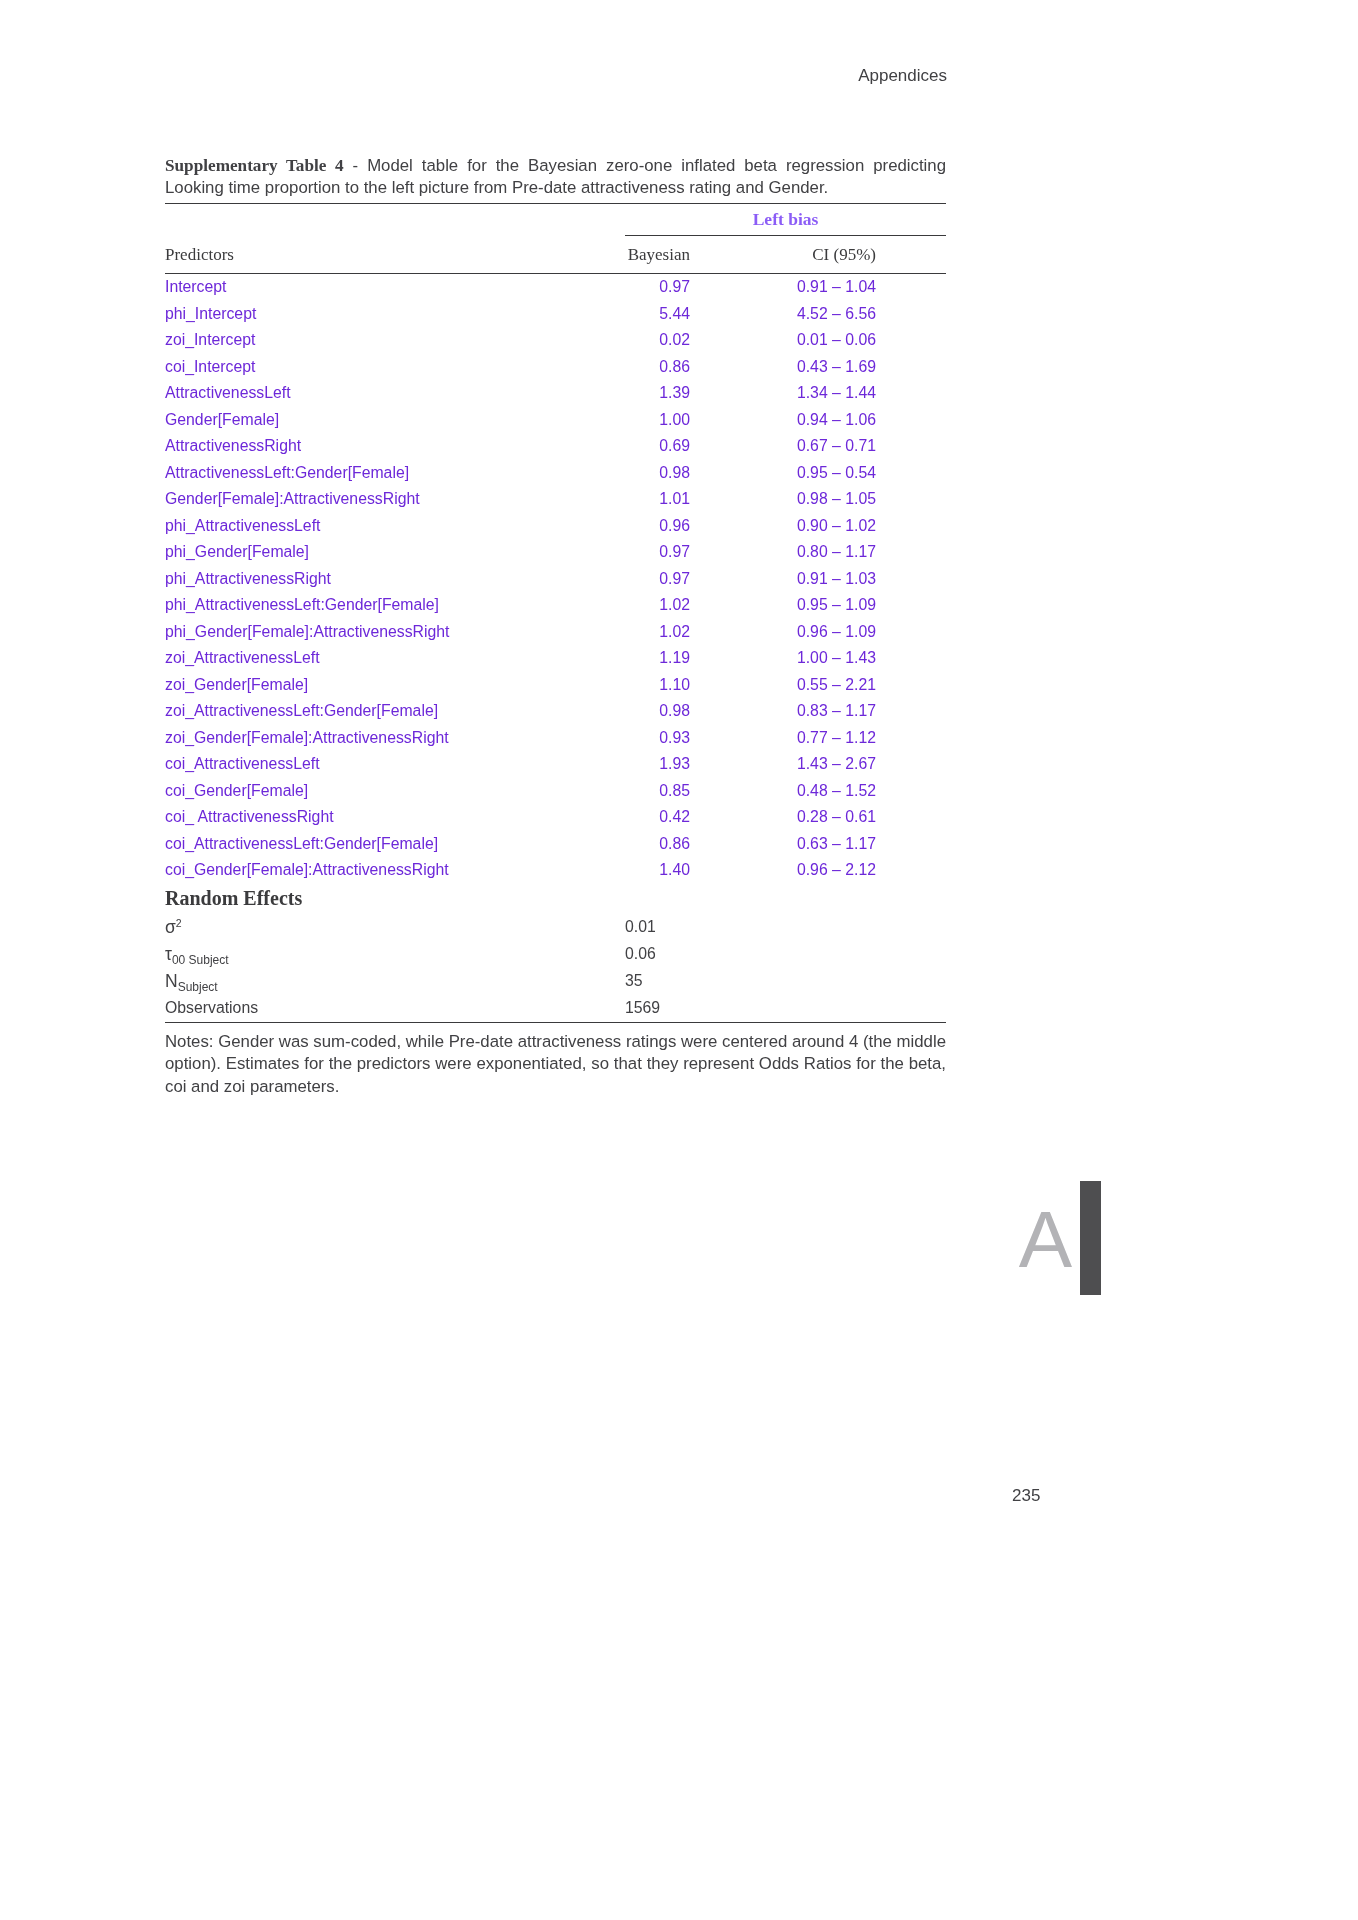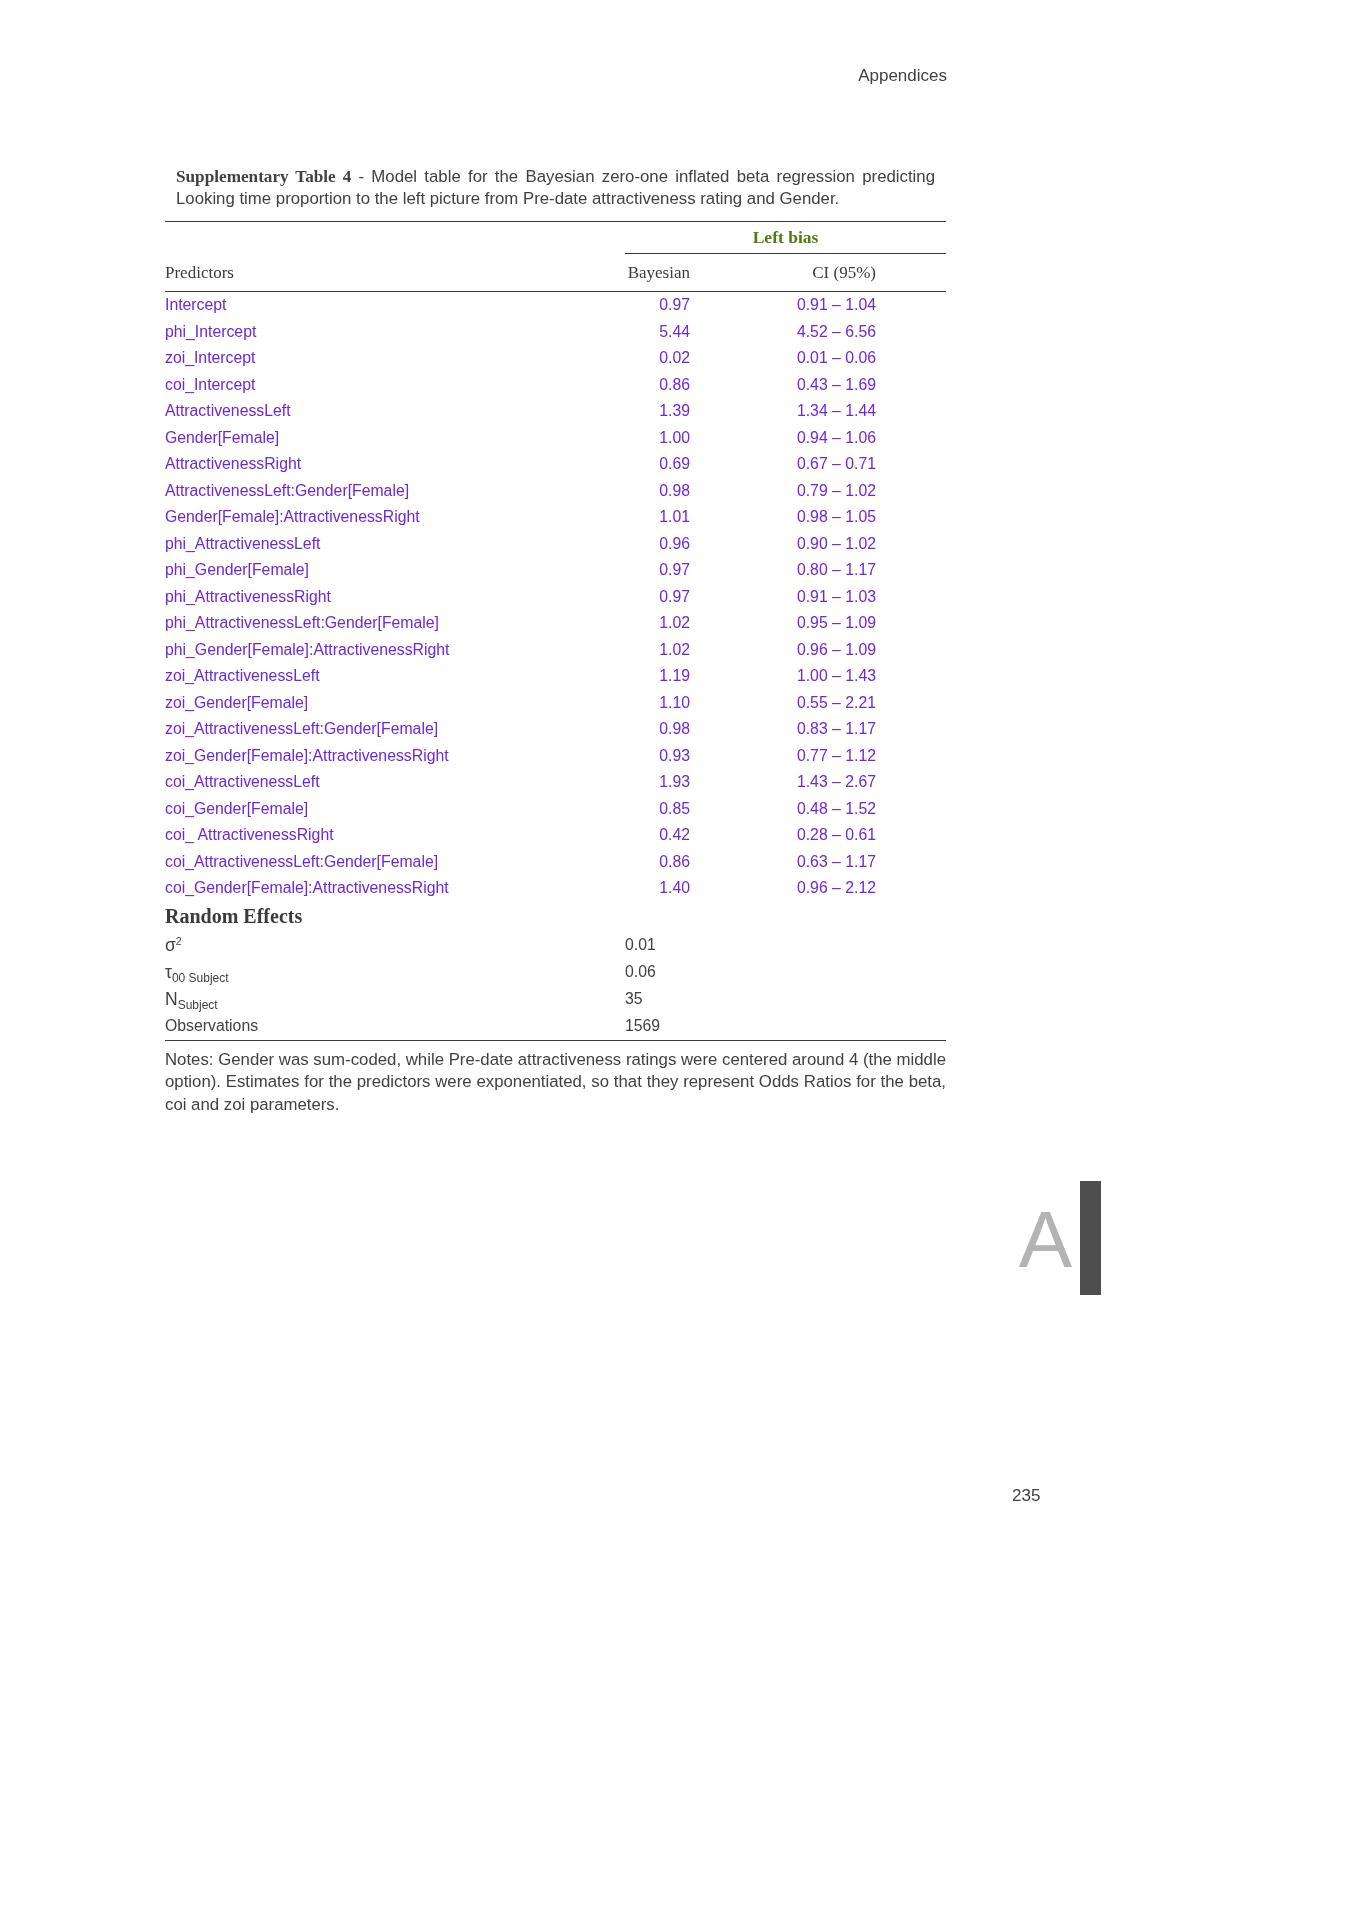--- a/index.html
+++ b/index.html
@@ -13,38 +13,38 @@
   .page { position: absolute; inset: 0; overflow: hidden; }
 
   .appendices {
     position: absolute; top: 66px; right: 411px;
     font-size: 17px; color: #414144;
   }
 
   .content { position: absolute; left: 165px; top: 155px; width: 781px; }
 
   .tbl-title {
-    margin: 11px;
+    margin: 0;
     font-size: 16.8px; line-height: 22px;
     text-align: justify; color: #414144;
   }
   .title-lead {
     font-family: "Liberation Serif", "DejaVu Serif", serif;
     font-weight: 700; font-size: 17.2px;
   }
 
   .rule { border: none; border-top: 1.6px solid #3a3a3c; margin: 0; height: 0; }
   .rule-top { margin-top: 4px; }
 
   .group-row { position: relative; height: 32px; }
   .group-label {
     position: absolute; left: 460px; width: 321px; top: 5px;
     text-align: center;
     font-family: "Liberation Serif", "DejaVu Serif", serif;
-    font-weight: 700; font-size: 17.5px; color: #4d7c0f;
+    font-weight: 700; font-size: 17.5px; color: #8b5cf6;
   }
   .group-rule {
     position: absolute; left: 460px; width: 321px; bottom: 0;
     border-top: 1.4px solid #3a3a3c;
   }
 
   .head-row {
     display: grid; grid-template-columns: 355px 170px 256px;
     height: 37px; align-items: center;
     font-family: "Liberation Serif", "DejaVu Serif", serif;
@@ -158,21 +158,21 @@
         <div class="td-ci">0.94 – 1.06</div>
       </div>
         <div class="tr">
         <div class="td-pred">AttractivenessRight</div>
         <div class="td-est">0.69</div>
         <div class="td-ci">0.67 – 0.71</div>
       </div>
         <div class="tr">
         <div class="td-pred">AttractivenessLeft:Gender[Female]</div>
         <div class="td-est">0.98</div>
-        <div class="td-ci">0.79 – 1.02</div>
+        <div class="td-ci">0.95 – 0.54</div>
       </div>
         <div class="tr">
         <div class="td-pred">Gender[Female]:AttractivenessRight</div>
         <div class="td-est">1.01</div>
         <div class="td-ci">0.98 – 1.05</div>
       </div>
         <div class="tr">
         <div class="td-pred">phi_AttractivenessLeft</div>
         <div class="td-est">0.96</div>
         <div class="td-ci">0.90 – 1.02</div>

